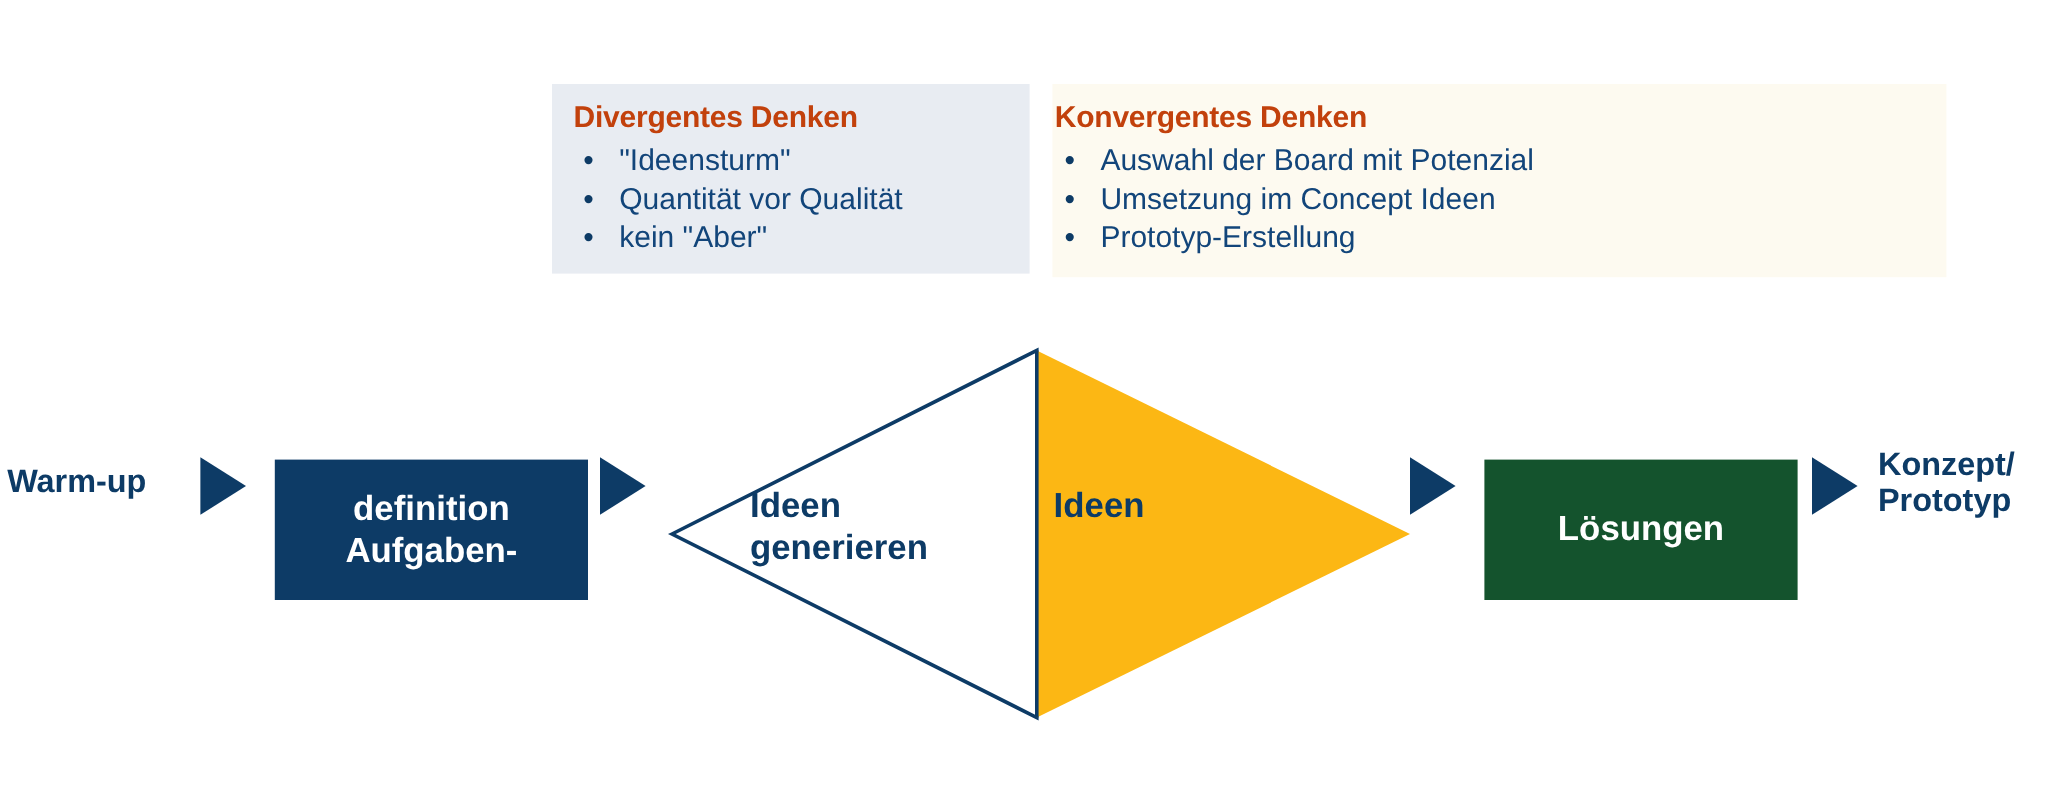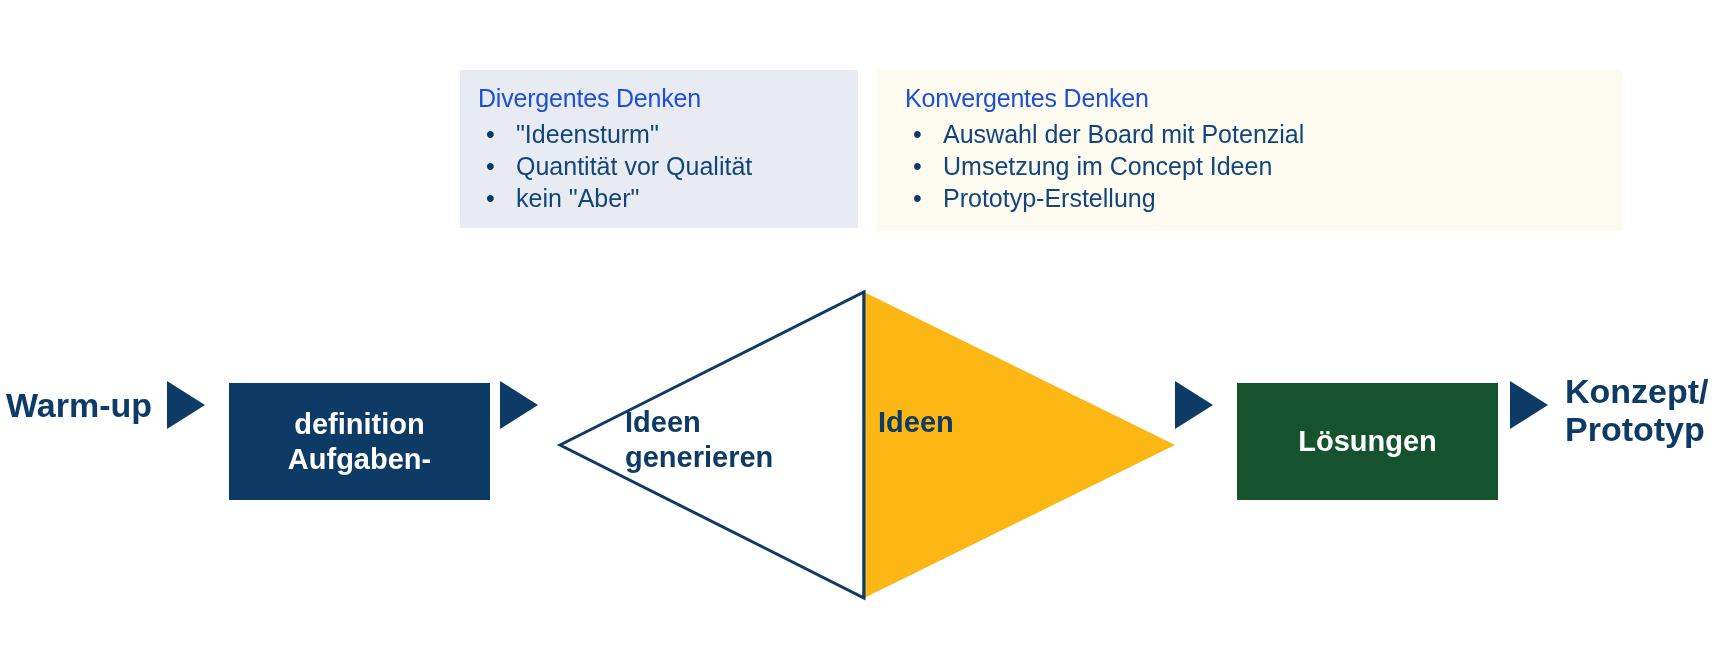--- a/index.html
+++ b/index.html
@@ -31,26 +31,26 @@
     height: 158px;
     background: #e8ecf2;
     padding: 14px 18px 10px 18px;
   }
   .info-box.convergent {
     left: 877px;
     top: 70px;
     width: 745px;
     height: 161px;
     background: #fdfaf0;
-    padding: 14px 18px 10px 28px;
+    padding: 14px 18px 10px 2px;
   }
   .info-title {
     font-size: 25px;
-    font-weight: normal;
-    color: #1d4ed8;
+    font-weight: bold;
+    color: #c2410c;
     letter-spacing: -0.2px;
     margin: 0 0 5px 0;
     line-height: 1.15;
   }
   .info-list {
     list-style: none;
     margin: 0;
     padding: 0;
   }
   .info-list li {
@@ -66,21 +66,21 @@
     left: 8px;
     top: 0;
     font-size: 25px;
     line-height: 1.28;
     color: #0d3b66;
   }
 
   
   .flow-label {
     position: absolute;
-    font-size: 34px;
+    font-size: 27px;
     font-weight: bold;
     color: #0d3b66;
     line-height: 1.12;
     text-align: left;
   }
   .label-warmup {
     left: 6px;
     top: 386px;
     width: 160px;
   }

